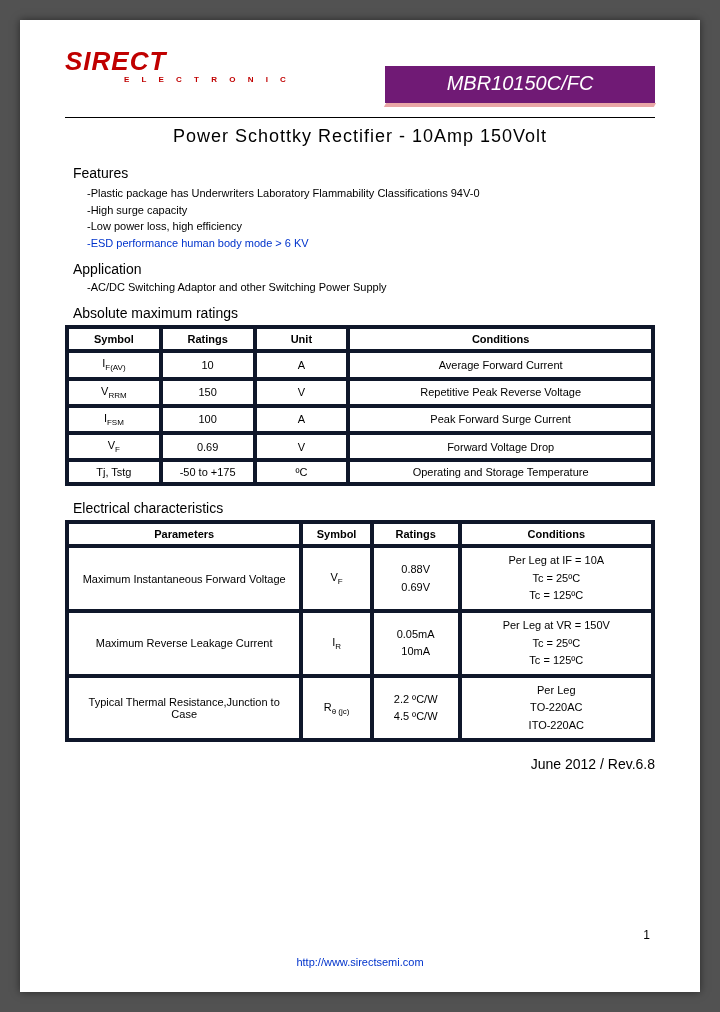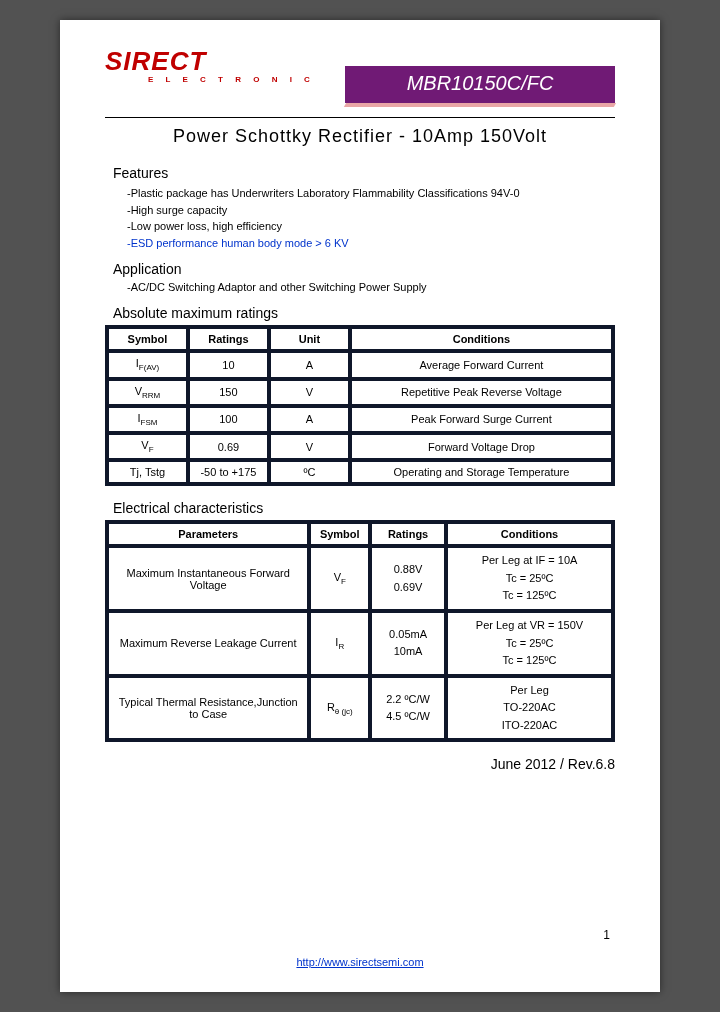--- a/index.html
+++ b/index.html
@@ -4,21 +4,21 @@
 <style>
   body {
     margin: 0;
     padding: 0;
     background: #525252;
     font-family: Arial, Helvetica, sans-serif;
     display: flex;
     justify-content: center;
   }
   .page {
-    width: 600px;
+    width: 680px;
     min-height: 972px;
     background: #fff;
     margin: 20px 0;
     padding: 30px 45px 20px 45px;
     box-sizing: border-box;
     position: relative;
     box-shadow: 0 0 8px rgba(0,0,0,0.5);
   }
   .logo {
     font-family: Arial Black, Arial, sans-serif;
@@ -28,21 +28,21 @@
     font-size: 26px;
     letter-spacing: 1px;
     line-height: 0.9;
   }
   .logo-sub {
     font-size: 8px;
     letter-spacing: 5px;
     color: #c00000;
     font-weight: bold;
     margin-top: 2px;
-    margin-left: 4px;
+    margin-left: 20px;
     padding-left: 39px;
   }
   .title-banner {
     background: #701a75;
     color: #fff;
     font-size: 20px;
     padding: 6px 20px 8px 20px;
     font-style: italic;
     text-align: center;
     width: 230px;
@@ -109,21 +109,21 @@
     font-size: 14px;
     margin-top: 6px;
   }
   .footer {
     position: absolute;
     bottom: 24px;
     left: 0; right: 0;
     text-align: center;
     font-size: 11px;
   }
-  .footer a { color: #0033cc; text-decoration: underline; }
+  .footer a { color: #0033cc; }
   .pagenum {
     position: absolute;
     bottom: 50px;
     right: 50px;
     font-size: 12px;
   }
   .multi-cell { line-height: 1.6; }
   sub.small { font-size: 8px; }
 </style>
 </head>

